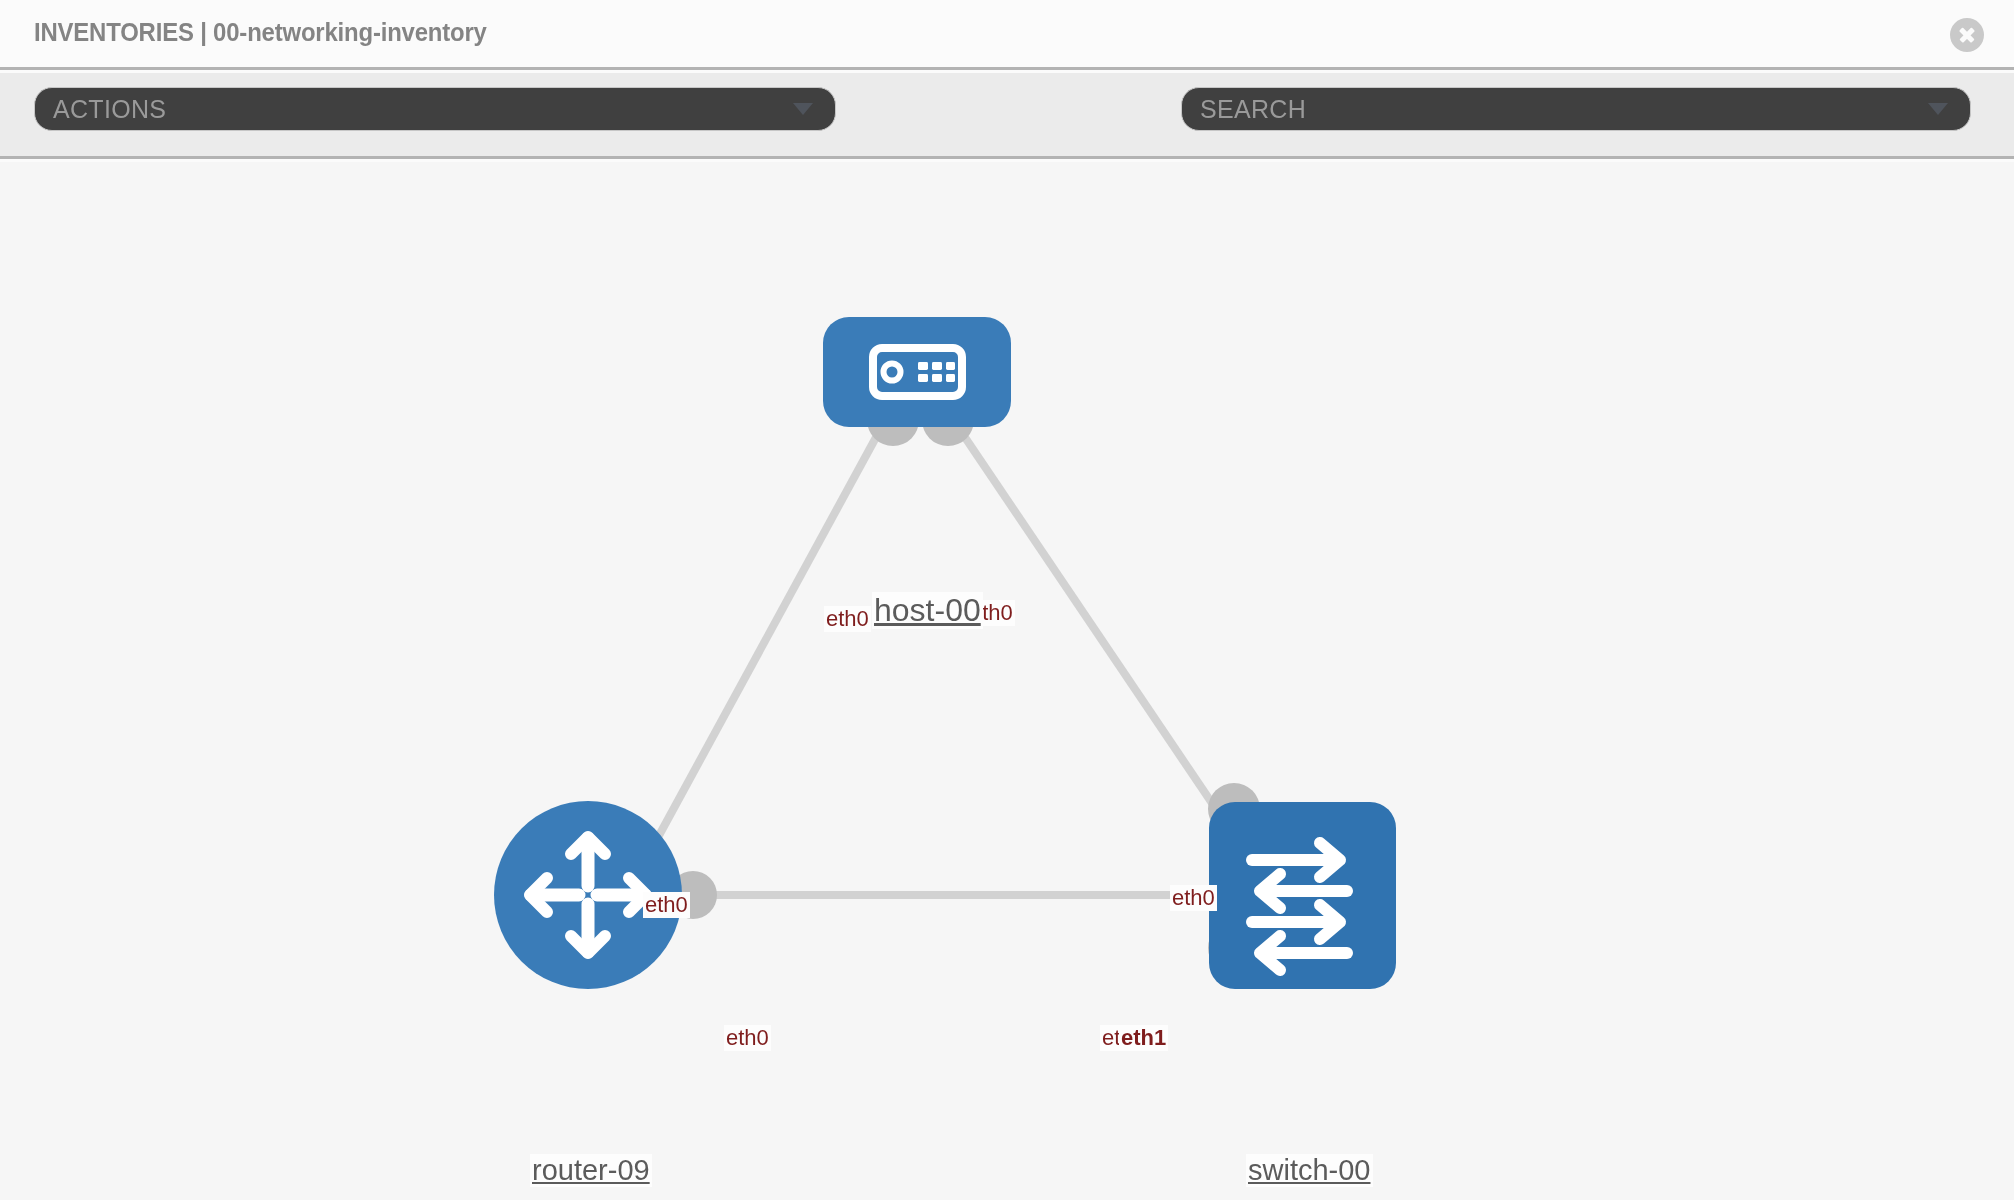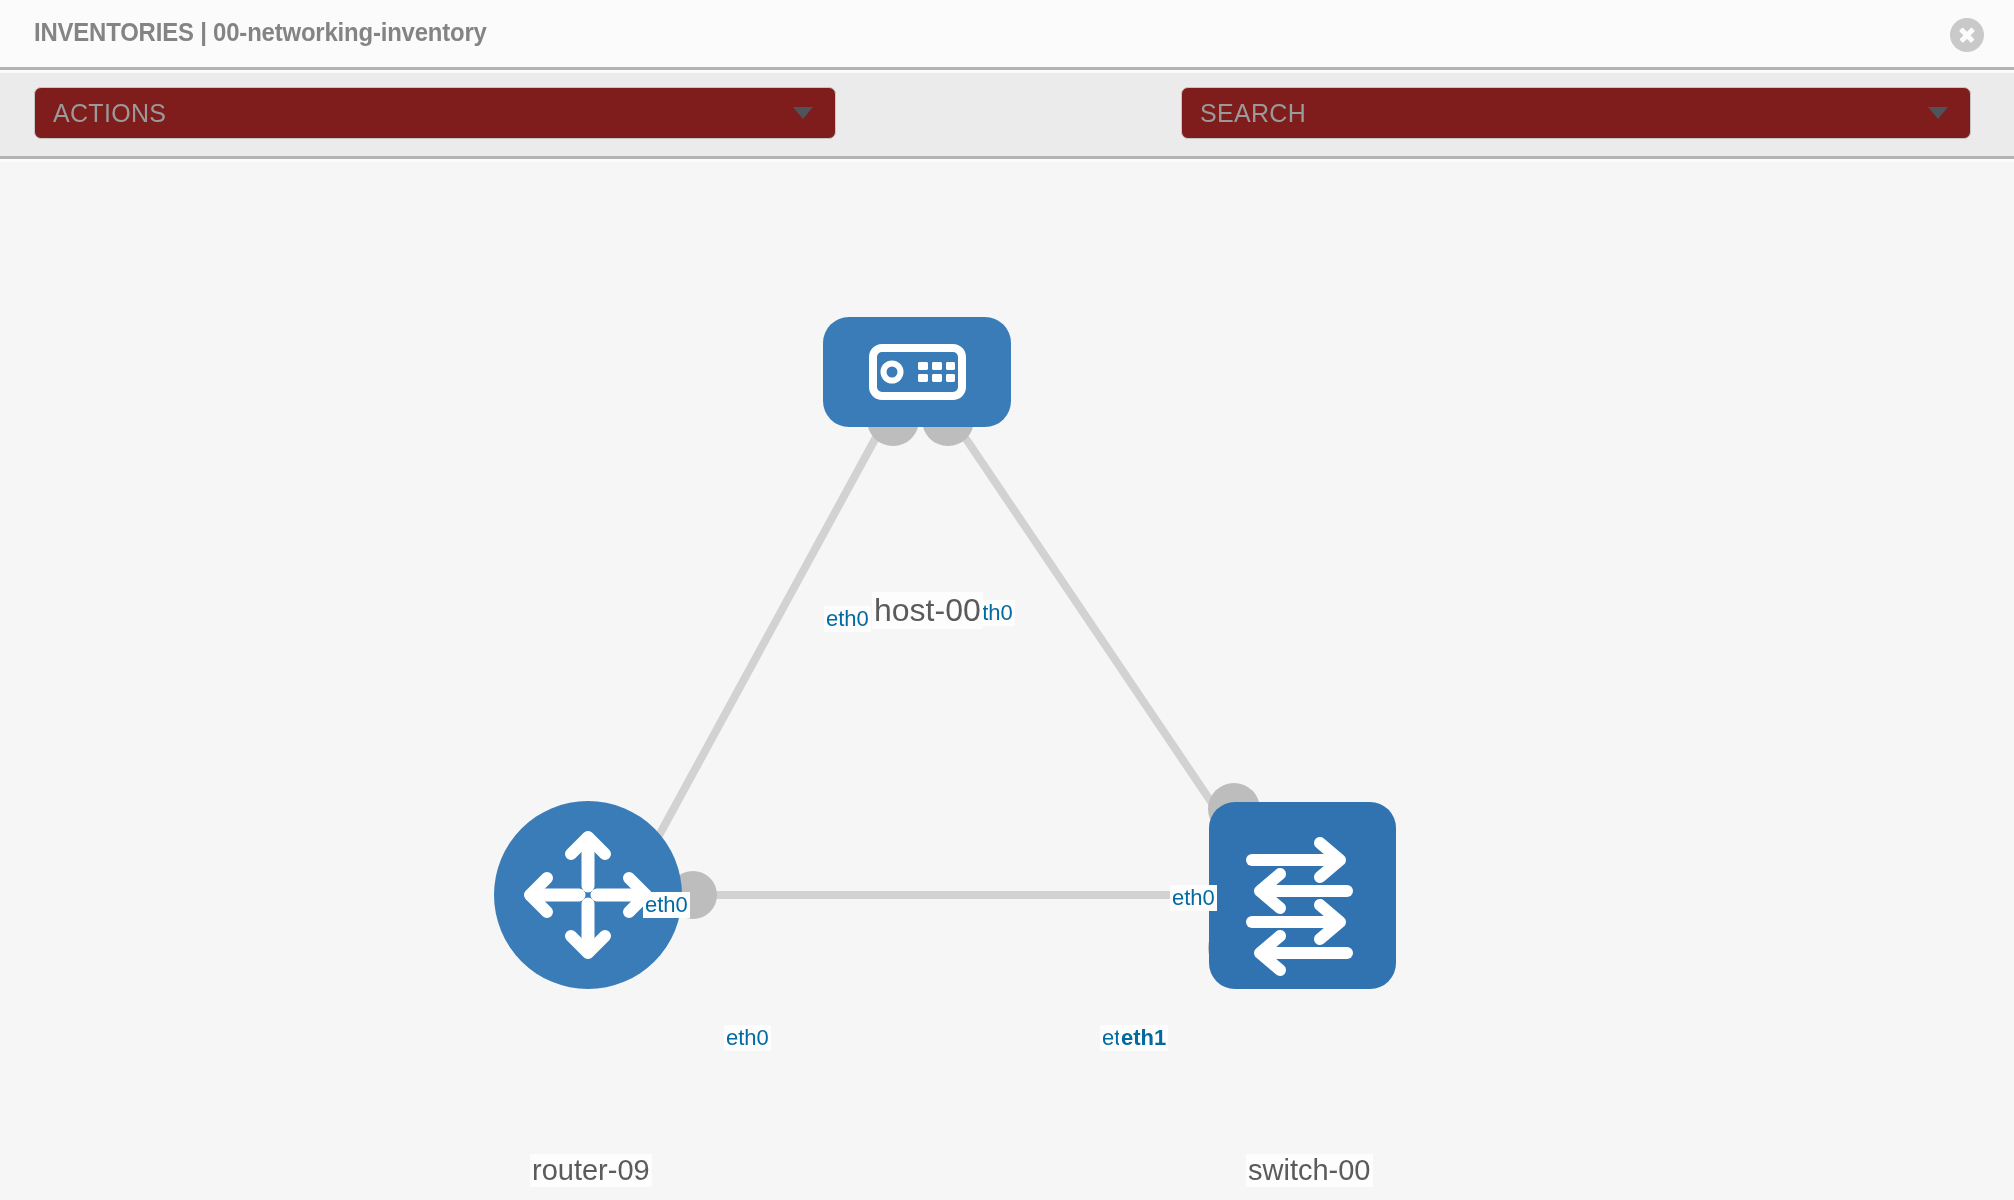--- a/index.html
+++ b/index.html
@@ -44,24 +44,24 @@
 
   
   .toolbar {
     position: absolute; left: 0; top: 73px;
     width: 2014px; height: 86px;
     background: #ebebeb;
     border-bottom: 3px solid #b3b3b3;
   }
   .select-box {
     position: absolute;
-    background: #7f1d1d;
+    background: #404040;
     border: 1px solid #c6c6c6;
-    border-radius: 7px;
-    height: 52px;
+    border-radius: 18px;
+    height: 44px;
   }
   .actions-select { left: 34px; top: 14px; width: 802px; }
   .search-select  { left: 1181px; top: 14px; width: 790px; text-align: center; }
   .select-label {
     position: absolute; left: 18px; top: 50%;
     transform: translateY(-50%);
     font-size: 25px; color: #9a9a9a;
     letter-spacing: 0.3px;
     white-space: nowrap;
   }
@@ -87,28 +87,29 @@
     background: #f6f6f6;
     overflow: hidden;
   }
   .topology { position: absolute; left: 0; top: 0; width: 2014px; height: 1038px; }
   .node-label {
     position: absolute;
     font-size: 29px; color: #5b5b5b;
     background: #fdfdfd;
     white-space: nowrap;
     padding: 0 2px;
+    text-decoration: underline;
   }
   .label-host   { left: 872px; top: 430px; font-size: 32px; z-index: 6; }
   .label-router { left: 530px; top: 992px; z-index: 6; }
   .label-switch { left: 1246px; top: 992px; z-index: 6; }
 
   .if-label {
     position: absolute;
-    font-size: 22px; color: #0369a1;
+    font-size: 22px; color: #7f1d1d;
     background: #fdfdfd;
     white-space: nowrap;
     padding: 0 2px;
     text-align: right;
   }
 </style>
 </head>
 <body>
 
 <div class="header">

